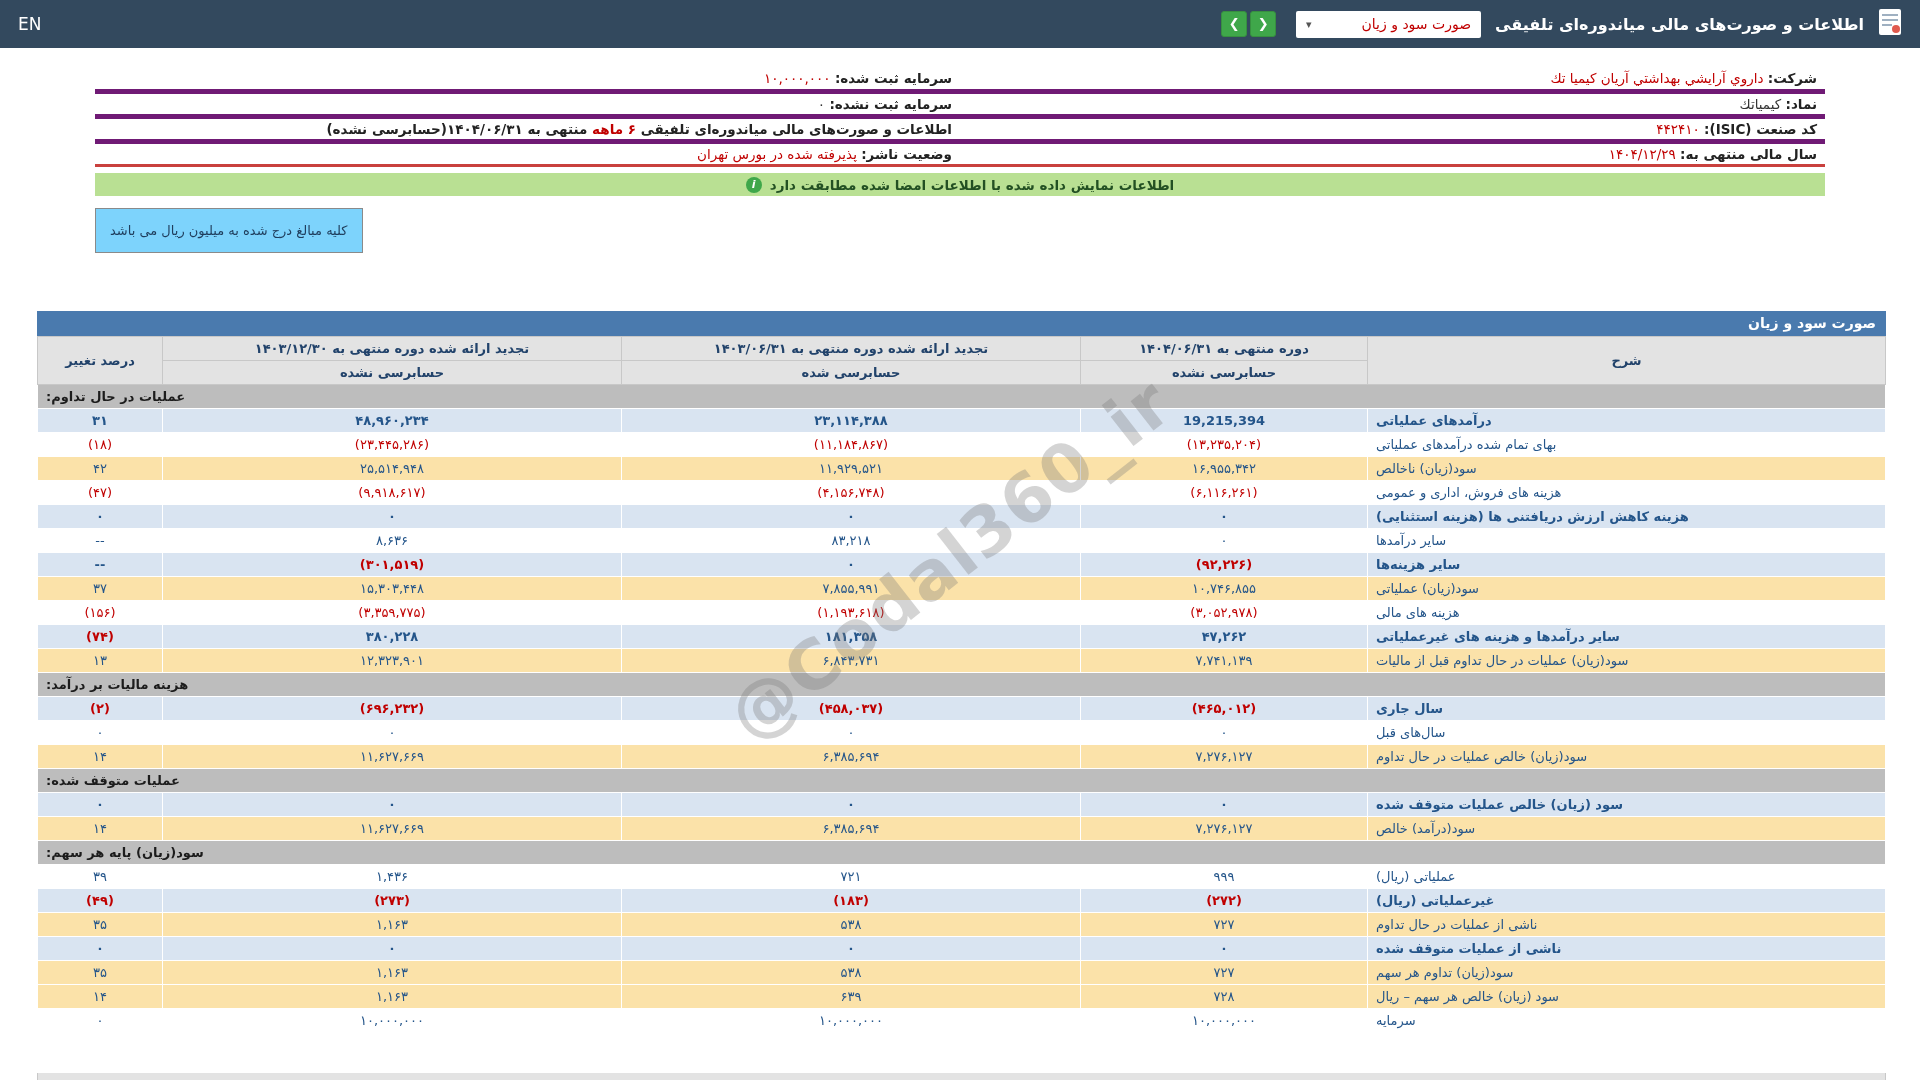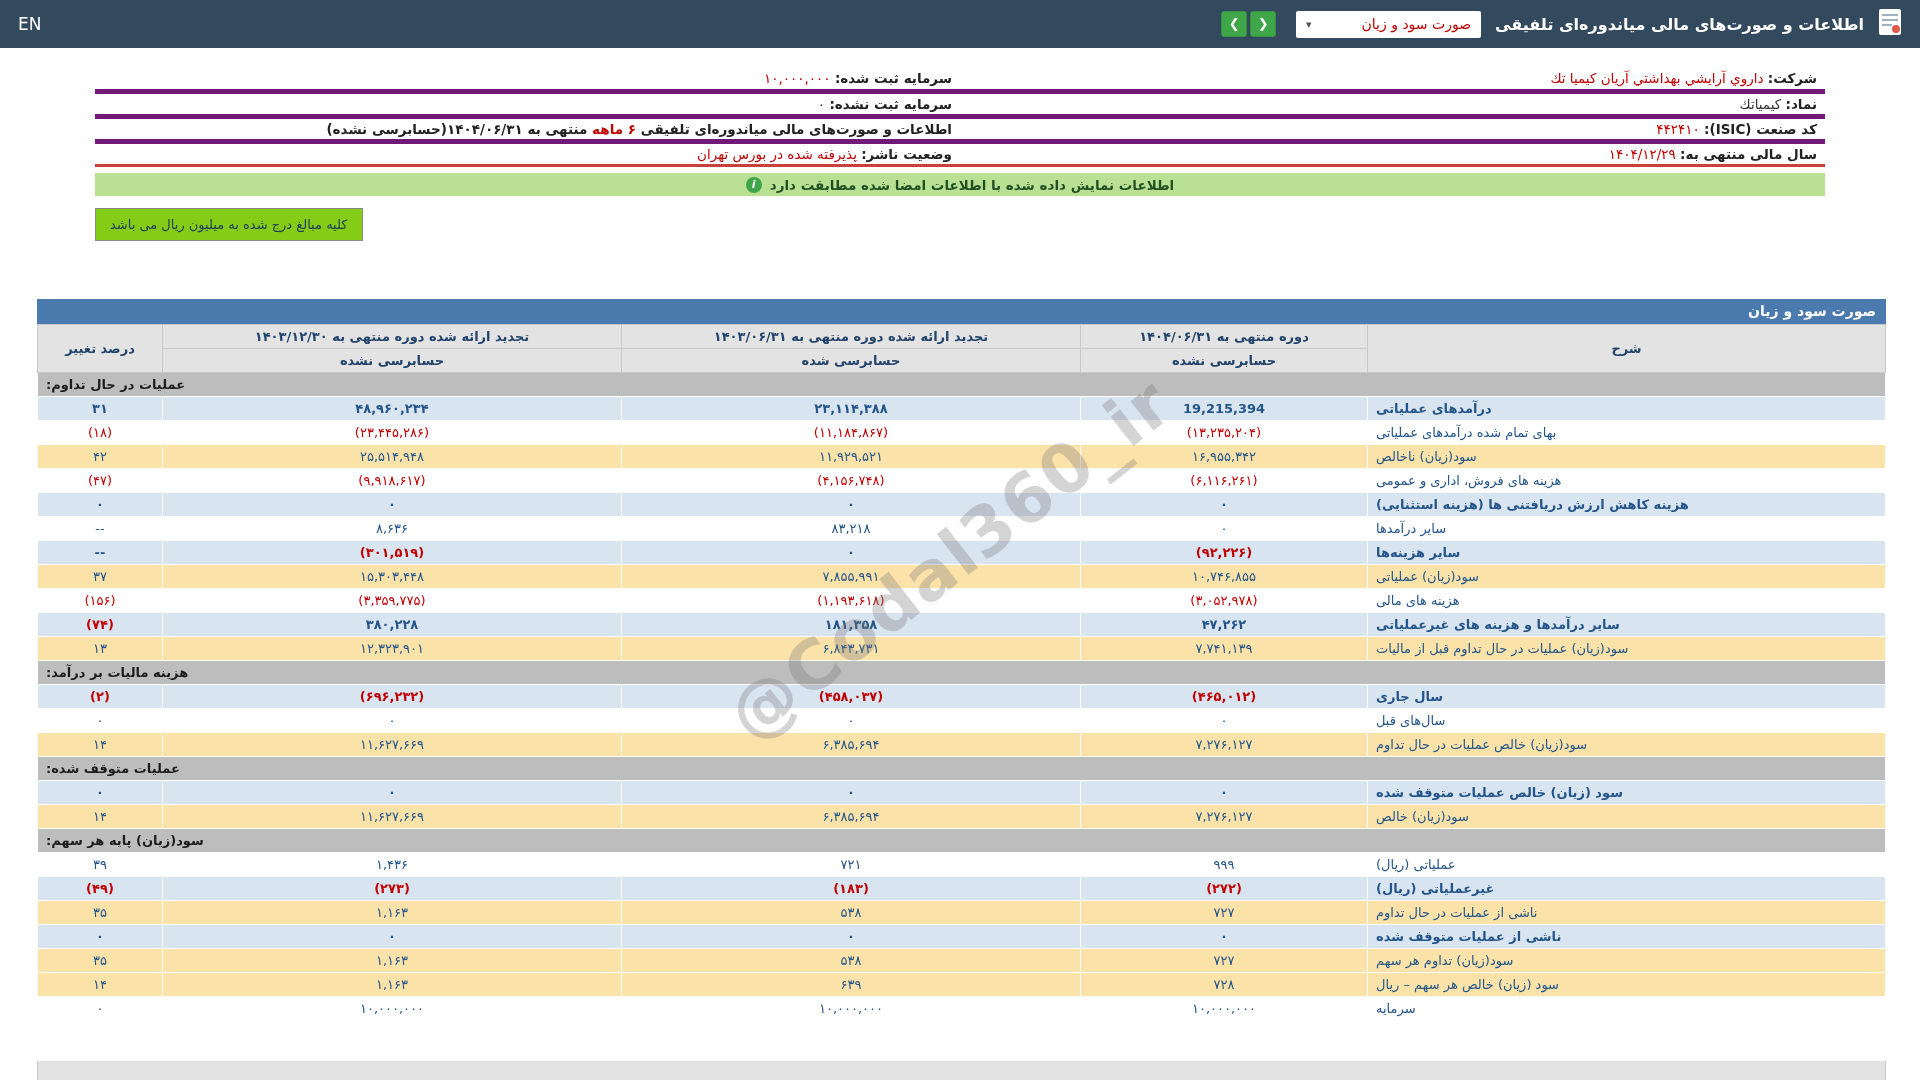--- a/index.html
+++ b/index.html
@@ -32,22 +32,22 @@
   
   .green-bar { margin:6px 95px 0 95px; height:23px; background:#b9e093;
     display:flex; align-items:center; justify-content:center; gap:8px;
     font-size:13.5px; font-weight:bold; color:#235023; }
   .info-icon { width:16px; height:16px; border-radius:50%; background:#3fa74a; color:#fff;
     font-size:11px; font-style:italic; font-weight:bold; display:flex;
     align-items:center; justify-content:center; flex:0 0 auto; }
 
   
   .amounts-wrap { margin:12px 95px 0 95px; text-align:left; }
-  .amounts-note { display:inline-block; border:1px solid #8a8a8a; background:#84cc16;
-    padding:8px 14px; font-size:13px; color:#1f3d5c; }
+  .amounts-note { display:inline-block; border:1px solid #8a8a8a; background:#7dd3fc;
+    padding:14px 14px; font-size:13px; color:#1f3d5c; }
 
   
   .stmt-wrap { margin:58px 34px 0 37px; }
   .bar-blue { height:25px; background:#4a7aae; color:#fff; font-size:14px; font-weight:bold;
     line-height:25px; padding:0 10px; }
   table.stmt { width:100%; border-collapse:collapse; table-layout:fixed; font-size:13px;
     border:1px solid #bfbfbf; }
   table.stmt thead th { background:#e3e3e3; color:#22436b; font-weight:bold;
     border:1px solid #c8c8c8; height:24px; padding:0 4px; font-size:13px; }
   table.stmt tbody td { height:24px; padding:0 8px; border:1px solid #fff; }
@@ -258,21 +258,21 @@
           <td class="lbl" colspan="5">عملیات متوقف شده:</td>
         </tr>
       <tr class="r-blue">
           <td class="lbl">سود (زیان) خالص عملیات متوقف شده</td>
           <td class="num">۰</td>
           <td class="num">۰</td>
           <td class="num">۰</td>
           <td class="num">۰</td>
         </tr>
       <tr class="r-yellow">
-          <td class="lbl">سود(زیان) خالص</td>
+          <td class="lbl">سود(درآمد) خالص</td>
           <td class="num">۷,۲۷۶,۱۲۷</td>
           <td class="num">۶,۳۸۵,۶۹۴</td>
           <td class="num">۱۱,۶۲۷,۶۶۹</td>
           <td class="num">۱۴</td>
         </tr>
       <tr class="r-section">
           <td class="lbl" colspan="5">سود(زیان) پایه هر سهم:</td>
         </tr>
       <tr class="r-white">
           <td class="lbl">عملیاتی (ریال)</td>

